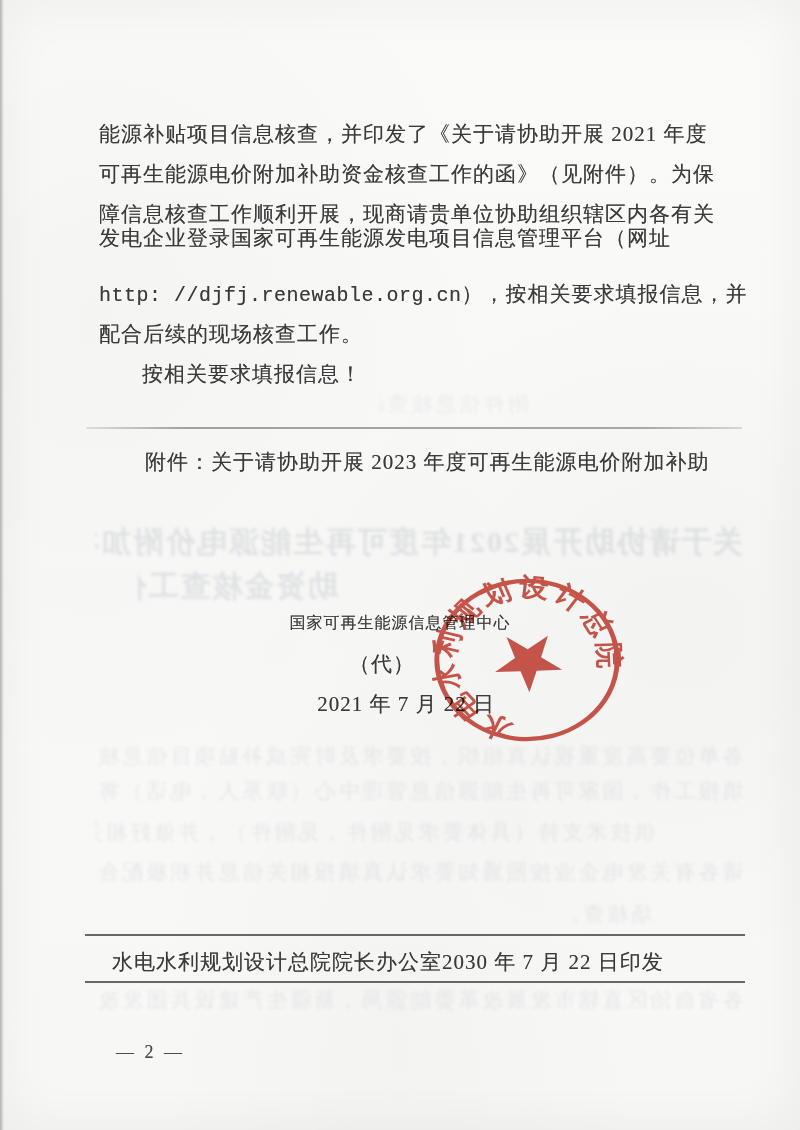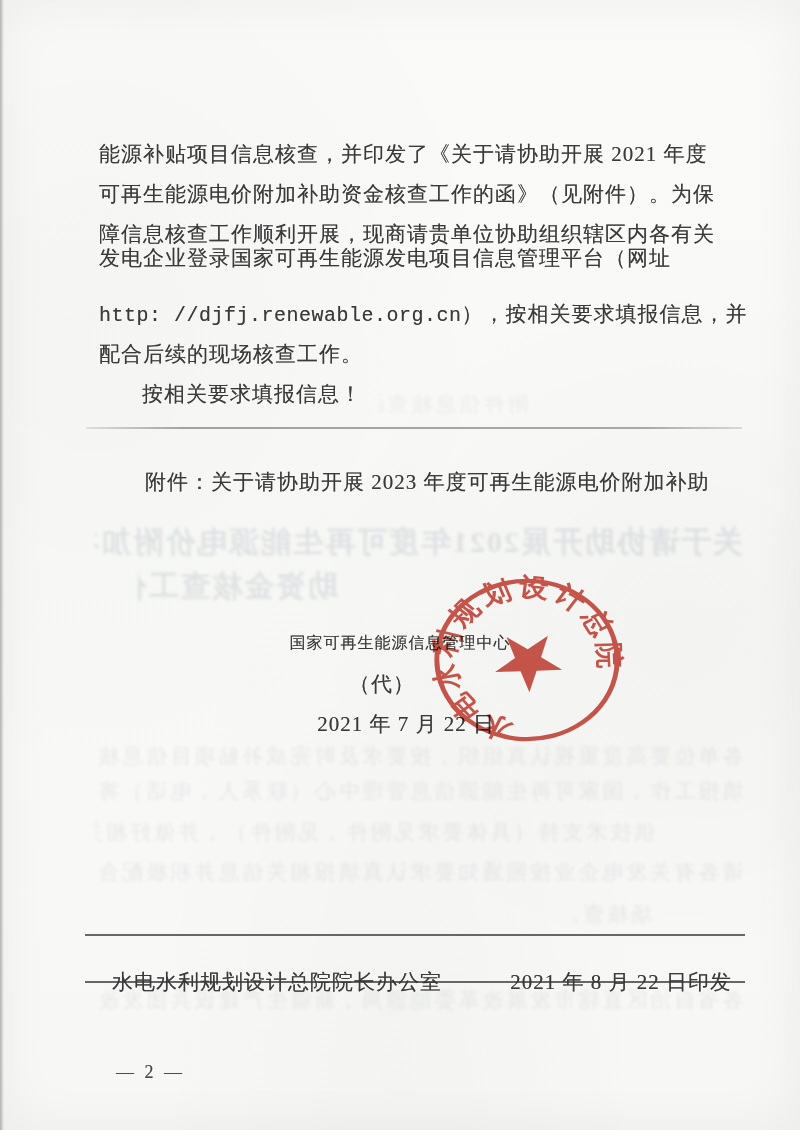--- a/index.html
+++ b/index.html
@@ -22,21 +22,20 @@
     position:absolute;left:0;top:0;width:4px;height:1130px;
     background:linear-gradient(to right, rgba(60,60,60,0.35), rgba(60,60,60,0));
   }
   .txt{
     position:absolute;
     color:#3a3a3a;
     font-size:21px;
     letter-spacing:1px;
     white-space:nowrap;
     text-shadow:0 0 0.6px rgba(58,58,58,0.55);
-    margin-top:20px;
   }
   .body-line{left:99px;}
   .mono{font-family:"Liberation Mono","DejaVu Sans Mono",monospace;font-size:20px;letter-spacing:0.5px;}
   .divider{
     position:absolute;left:86px;top:427px;width:656px;height:2px;
     background:linear-gradient(to right, rgba(90,90,90,0.15), rgba(90,90,90,0.55) 15%, rgba(90,90,90,0.5) 85%, rgba(90,90,90,0.2));
   }
   .sig{left:0;width:800px;text-align:center;}
   .ghost{
     position:absolute;
@@ -53,21 +52,21 @@
   .ghost-line{font-size:21px;letter-spacing:3px;opacity:0.10;}
   .stamp{
     position:absolute;left:429px;top:574px;width:196px;height:172px;
     mix-blend-mode:multiply;opacity:0.85;filter:blur(0.4px);
   }
   .footer-rule{
     position:absolute;left:85px;width:660px;height:2px;background:rgba(55,55,55,0.75);
   }
   .footer-row{
     position:absolute;left:112px;top:948px;width:620px;
-    display:flex;justify-content:space-between;
+    display:flex;justify-content:flex-start;
   }
   .footer-row .txt{position:static;}
   .pagenum{left:116px;top:1042px;font-size:18px;letter-spacing:3px;color:#4a4a4a;}
 </style>
 </head>
 <body>
 
 <div class="paper">
   <div class="edge-left"></div>
 
@@ -106,18 +105,18 @@
       <text font-size="30" font-weight="bold" fill="#c43a2e" letter-spacing="5" font-family="Liberation Serif, serif">
         <textPath href="#sealArc" startOffset="4">水电水利规划设计总院</textPath>
       </text>
       <polygon fill="#c43a2e" points="100,66 108.2,90.7 134.2,90.9 113.3,106.3 121.2,131.1 100,116 78.8,131.1 86.7,106.3 65.8,90.9 91.8,90.7"></polygon>
     </g>
   </svg>
 
   <div class="footer-rule" style="top:934px"></div>
   <div class="footer-row">
     <span class="txt">水电水利规划设计总院院长办公室</span>
-    <span class="txt">2021 年 8 月 22 日印发</span>
+    <span class="txt">2030 年 7 月 22 日印发</span>
   </div>
   <div class="footer-rule" style="top:981px"></div>
 
   <div class="txt pagenum">— 2 —</div>
 </div>
 
 </body></html>

